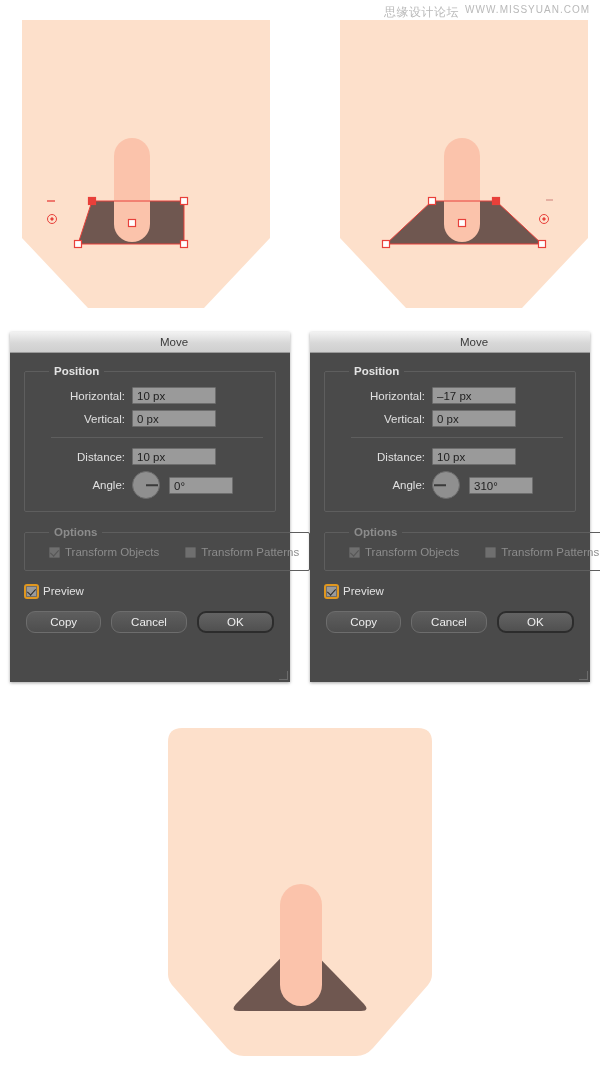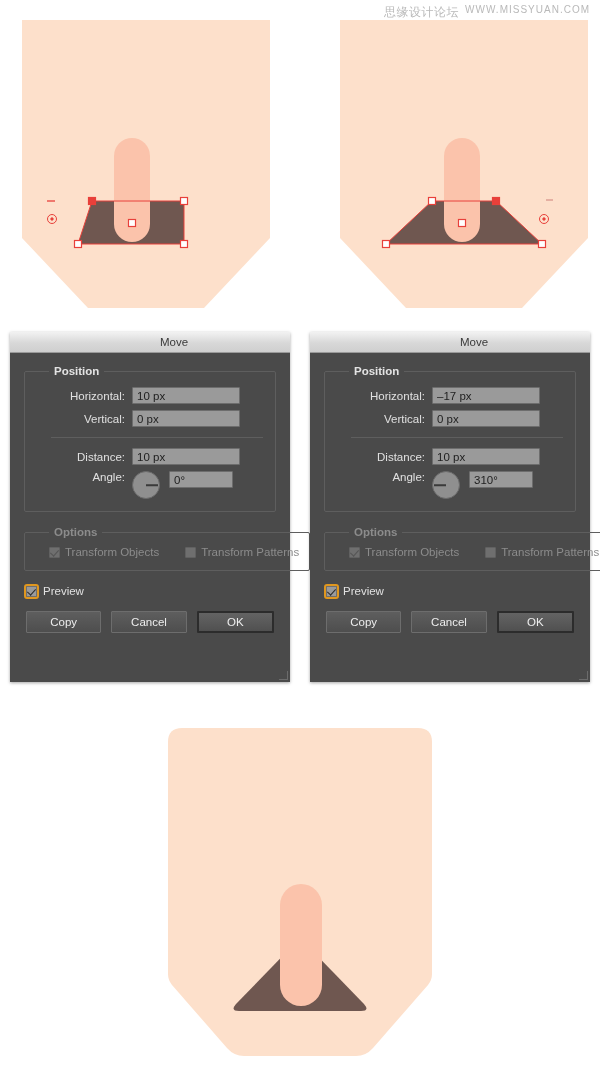--- a/index.html
+++ b/index.html
@@ -85,39 +85,39 @@
   }
   .field-label {
     width: 76px;
     text-align: right;
     padding-right: 7px;
     color: #e0e0e0;
     font-size: 11.5px;
     white-space: nowrap;
   }
   .field-input {
-    width: 108px;
+    width: 84px;
     height: 17px;
     line-height: 17px;
     background: #9a9a9a;
     border: 1px solid #6d6d6d;
     color: #1e1e1e;
     font-size: 11.5px;
     padding: 0 4px;
     box-sizing: border-box;
     border-radius: 1px;
   }
   .field-input.narrow { width: 64px; }
 
   .divider {
     border-top: 1px solid #5e5e5e;
     margin: 10px 2px 10px 2px;
   }
 
-  .angle-row { display: flex; align-items: flex-start; margin-top: 6px; }
+  .angle-row { display: flex; align-items: center; margin-top: 6px; }
   .angle-dial {
     width: 26px; height: 26px;
     border-radius: 50%;
     background: #8f8f8f;
     border: 1px solid #6a6a6a;
     position: relative;
     flex: 0 0 auto;
   }
   .angle-dial .needle {
     position: absolute;
@@ -170,21 +170,21 @@
     gap: 10px;
     padding: 0 2px 2px 2px;
   }
   .btn {
     flex: 1 1 0;
     height: 22px;
     line-height: 20px;
     text-align: center;
     background: linear-gradient(to bottom, #5e5e5e 0%, #565656 50%, #4e4e4e 100%);
     border: 1px solid #6d6d6d;
-    border-radius: 1px;
+    border-radius: 9px;
     color: #ededed;
     font-size: 11.5px;
     box-sizing: border-box;
   }
   .btn.default {
     border: 2px solid #2c2c2c;
     background: linear-gradient(to bottom, #636363 0%, #5a5a5a 50%, #505050 100%);
     line-height: 18px;
   }
   .dlg-resize {

